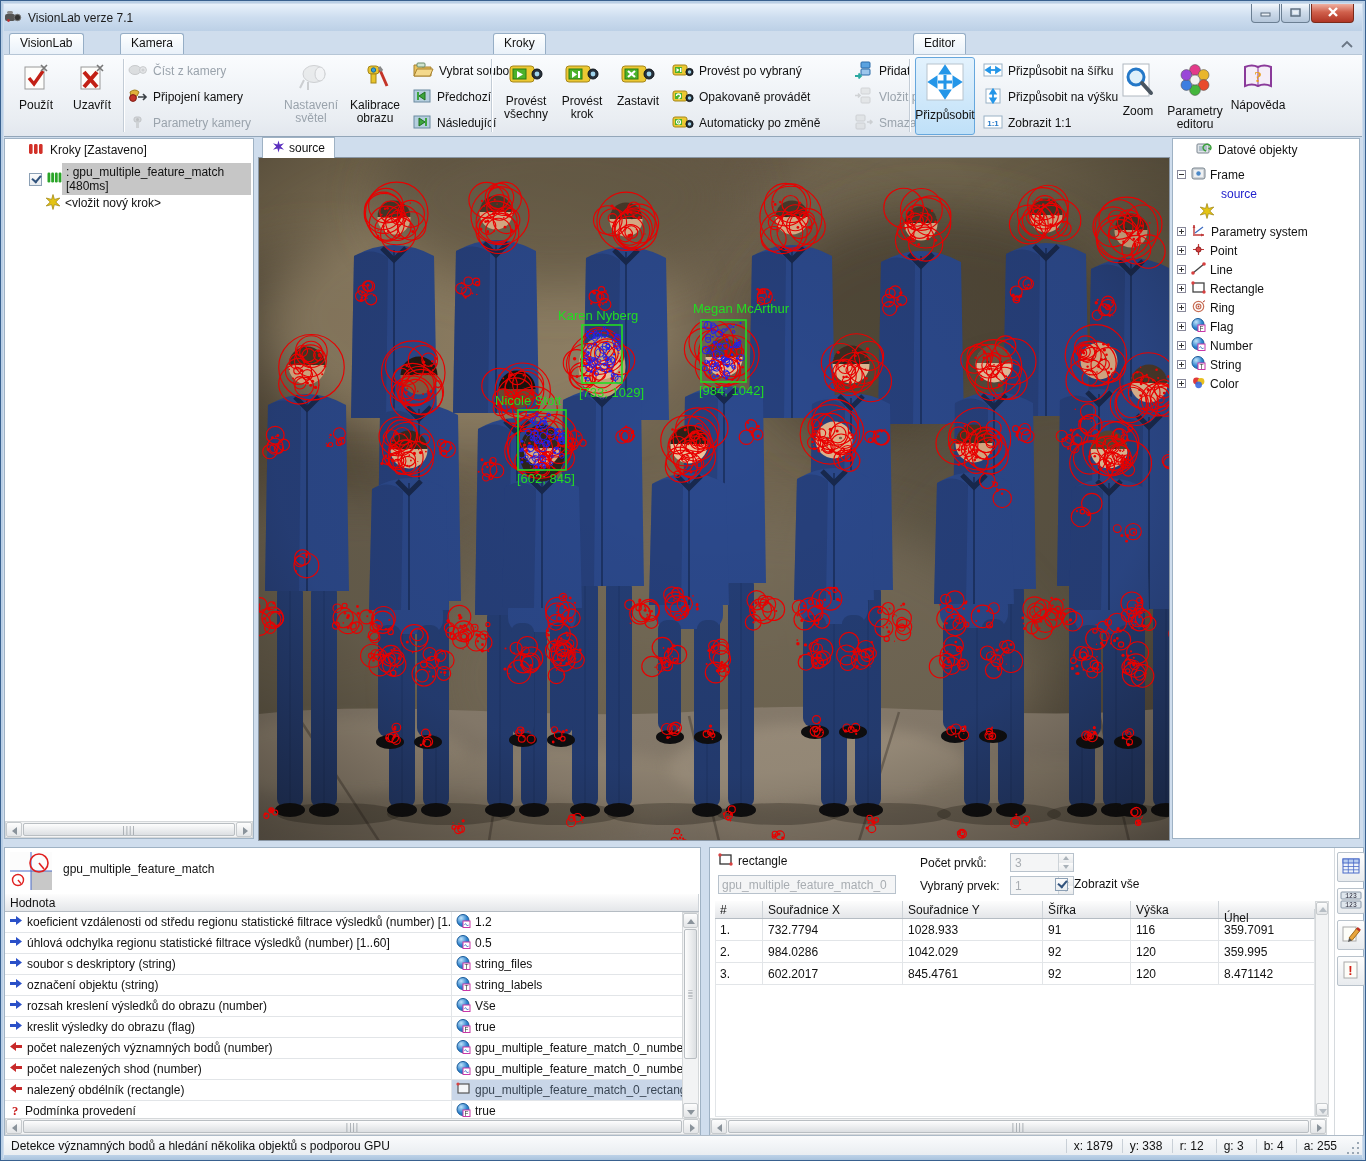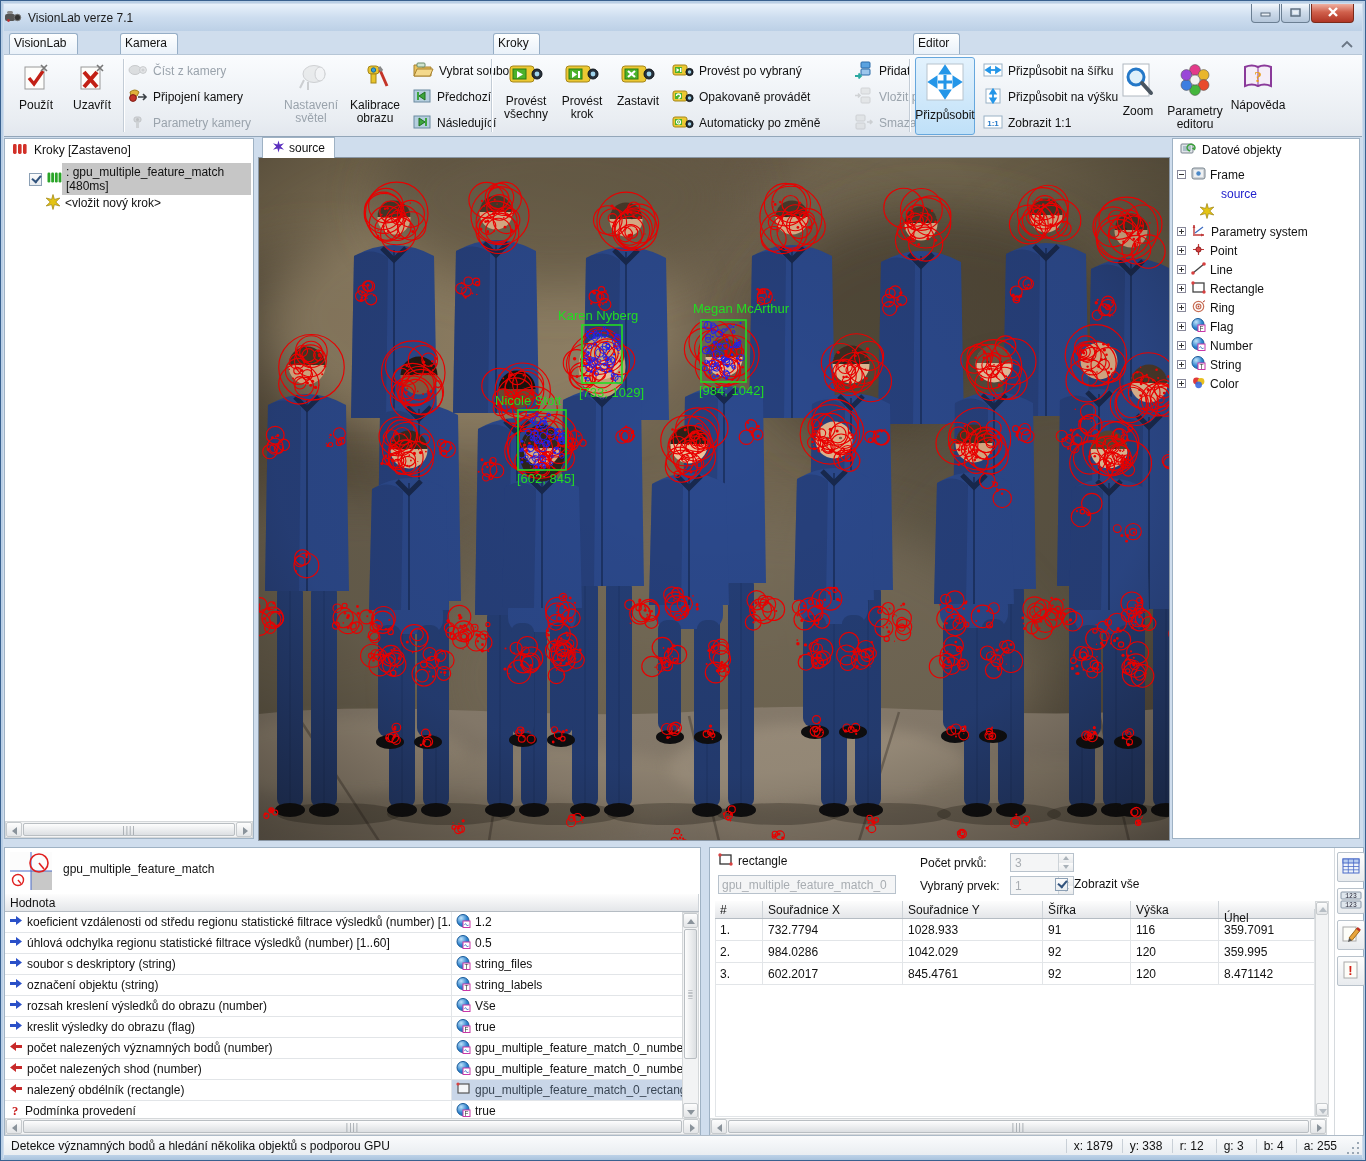--- a/index.html
+++ b/index.html
@@ -9,37 +9,37 @@
   
   .titlebar{position:absolute;left:3px;top:3px;right:3px;height:27px;
             background:linear-gradient(#e8f1fb,#cdddef 50%,#bcd0e6);display:flex;align-items:center;}
   .titlebar .ttl{margin-left:6px;color:#1c1c1c;}
   .winbtns{position:absolute;right:8px;top:0;display:flex;}
   .winbtn{width:29px;height:19px;border:1px solid #6b7f93;border-top:none;border-radius:0 0 4px 4px;
           background:linear-gradient(#f4f8fc,#cfdceb 45%,#b4c6da);display:flex;align-items:center;justify-content:center;margin-left:1px;}
   .winbtn.close{width:43px;background:linear-gradient(#f0b0a0,#d0604c 45%,#b03525);border-color:#7a2a1a;}
   
   .tabrow{position:absolute;left:3px;top:30px;right:3px;height:23px;}
-  .rtab{position:absolute;bottom:0;height:21px;padding:2px 10px 0 4px;border:1px solid #96aec6;border-bottom:none;
+  .rtab{position:absolute;bottom:0;height:21px;padding:2px 10px 0 10px;border:1px solid #96aec6;border-bottom:none;
         border-radius:3px 3px 0 0;background:linear-gradient(#feffff,#e9f1f9);}
   .toolbar{position:absolute;left:3px;top:53px;right:3px;height:83px;background:linear-gradient(#fafcfe,#e9edf2 80%,#e2e7ee);
            border-top:1px solid #b6c6d6;border-bottom:1px solid #93a6b9;}
   .tsep{position:absolute;top:4px;bottom:4px;width:1px;background:#c3ccd6;box-shadow:1px 0 0 #fff;}
   .btn-big{position:absolute;top:2px;height:78px;display:flex;flex-direction:column;align-items:center;justify-content:flex-start;
            text-align:center;white-space:pre-line;line-height:13px;padding-top:4px;border:1px solid transparent;border-radius:3px;}
   .btn-big .ic{margin-bottom:4px;}
   .btn-big.sel{background:linear-gradient(#e3f2fd,#bfe0f8);border-color:#66a7dd;}
   .btn-row{position:absolute;height:24px;display:flex;align-items:center;white-space:nowrap;text-align:right;}
   .btn-row .ic{margin-right:5px;}
   .dis{color:#9aa3ac;}
   .dis svg{opacity:.45;filter:grayscale(70%);}
   .chev{position:absolute;width:22px;height:18px;display:flex;align-items:center;justify-content:center;}
   
   .panel{position:absolute;background:#fff;border:1px solid #9fb2c4;}
-  .phead{display:flex;align-items:center;height:22px;padding-left:7px;}
+  .phead{display:flex;align-items:center;height:22px;padding-left:23px;}
   .phead .ic{margin-right:6px;}
   
   .steprow{position:absolute;display:flex;align-items:center;height:20px;}
   .steprow .lbl{padding:2px 4px;}
   .steprow .lbl.selbg{background:#c6c6c6;}
   
   .cb{width:13px;height:13px;border:1px solid #8ca0b5;background:linear-gradient(#fcfcfc,#e8ecf0);position:relative;flex:0 0 13px;}
   .cb.on:after{content:"";position:absolute;left:2px;top:1px;width:7px;height:4px;border-left:2px solid #31537d;border-bottom:2px solid #31537d;transform:rotate(-50deg);}
   
   .imgtab{position:absolute;display:flex;align-items:center;height:21px;padding:0 9px;background:#fff;

